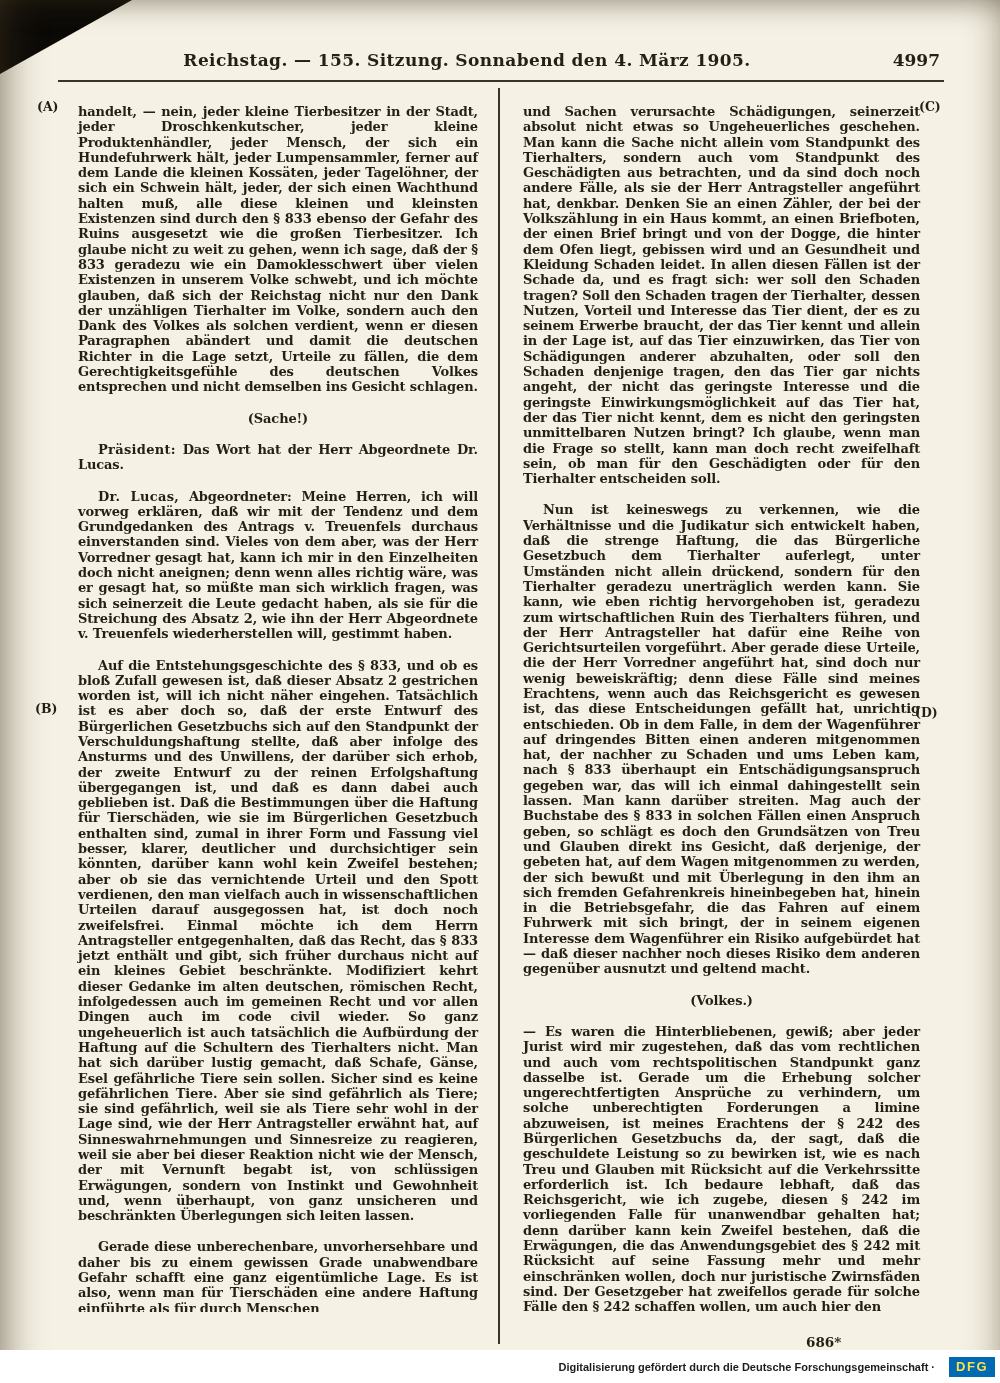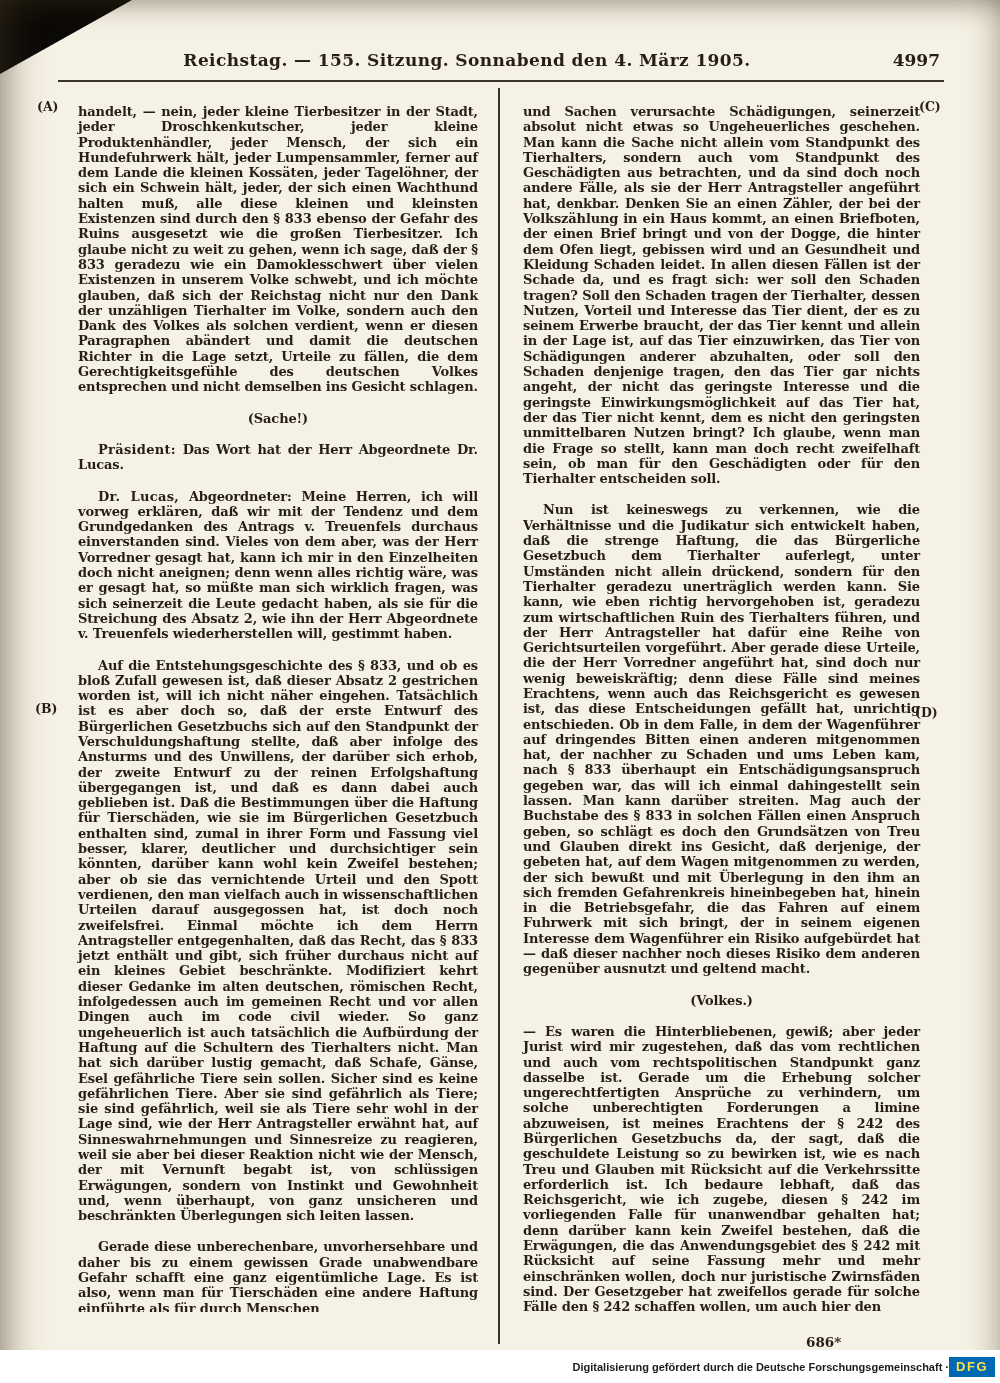--- a/index.html
+++ b/index.html
@@ -41,21 +41,21 @@
   .center-line{text-align:center;margin:4px 0 3px 0;font-weight:700;}
   .bold-lead{font-weight:700;letter-spacing:.3px;}
   .margin-mark{position:absolute;z-index:3;font-size:12.5px;font-weight:700;font-style:normal;}
   #mk-a{left:37px;top:99px;}
   #mk-b{left:35px;top:701px;}
   #mk-c{left:919px;top:99px;}
   #mk-d{left:915px;top:705px;}
   .signature-mark{position:absolute;left:806px;top:1310px;z-index:2;font-size:13.5px;font-weight:700;margin-top:24px;}
   .digitization-bar{
     position:absolute;left:0;right:0;bottom:0;height:33px;background:#ffffff;z-index:6;
-    display:flex;align-items:center;justify-content:flex-end;gap:0;
+    display:flex;align-items:center;justify-content:flex-end;gap:14px;
     padding-right:5px;box-sizing:border-box;
     font-family:"Liberation Sans",sans-serif;font-size:11px;font-weight:700;color:#1c1c1c;
   }
   .dfg-logo{
     display:inline-block;background:#0069b4;color:#fde047;
     font-family:"Liberation Sans",sans-serif;font-weight:700;font-size:13px;
     padding:3px 7px 4px 7px;letter-spacing:1.5px;line-height:1;
   }
 </style>
 </head>

